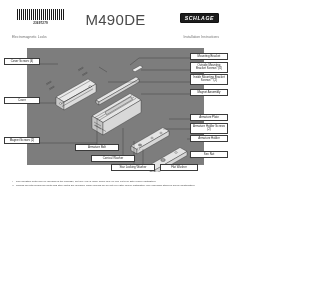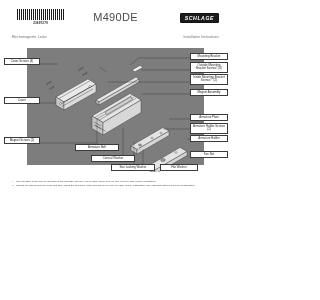--- a/index.html
+++ b/index.html
@@ -47,21 +47,21 @@
     color: #2a2a2a;
     margin-top: 1px;
     line-height: 4px;
   }
   .doc-title {
     position: absolute;
     left: 0;
     right: 0;
     top: 11px;
     text-align: center;
-    font-size: 11px;
+    font-size: 15px;
     letter-spacing: 0.3px;
     color: #4a4a4a;
     font-family: "Liberation Sans", sans-serif;
   }
   .logo {
     position: absolute;
     right: 12px;
     top: 13px;
     background: #1c1c1c;
     color: #ffffff;

